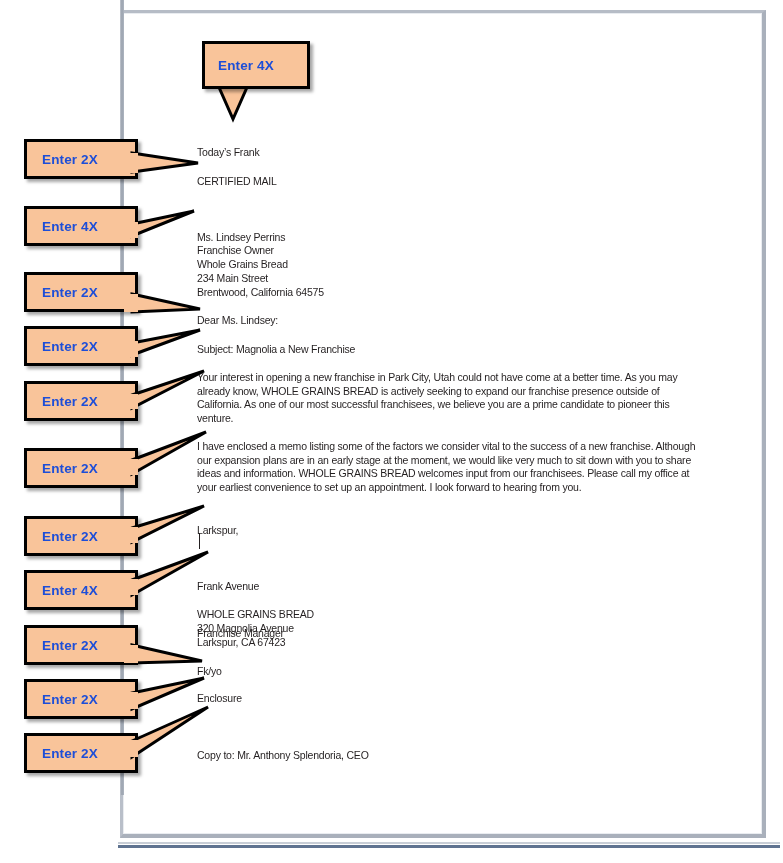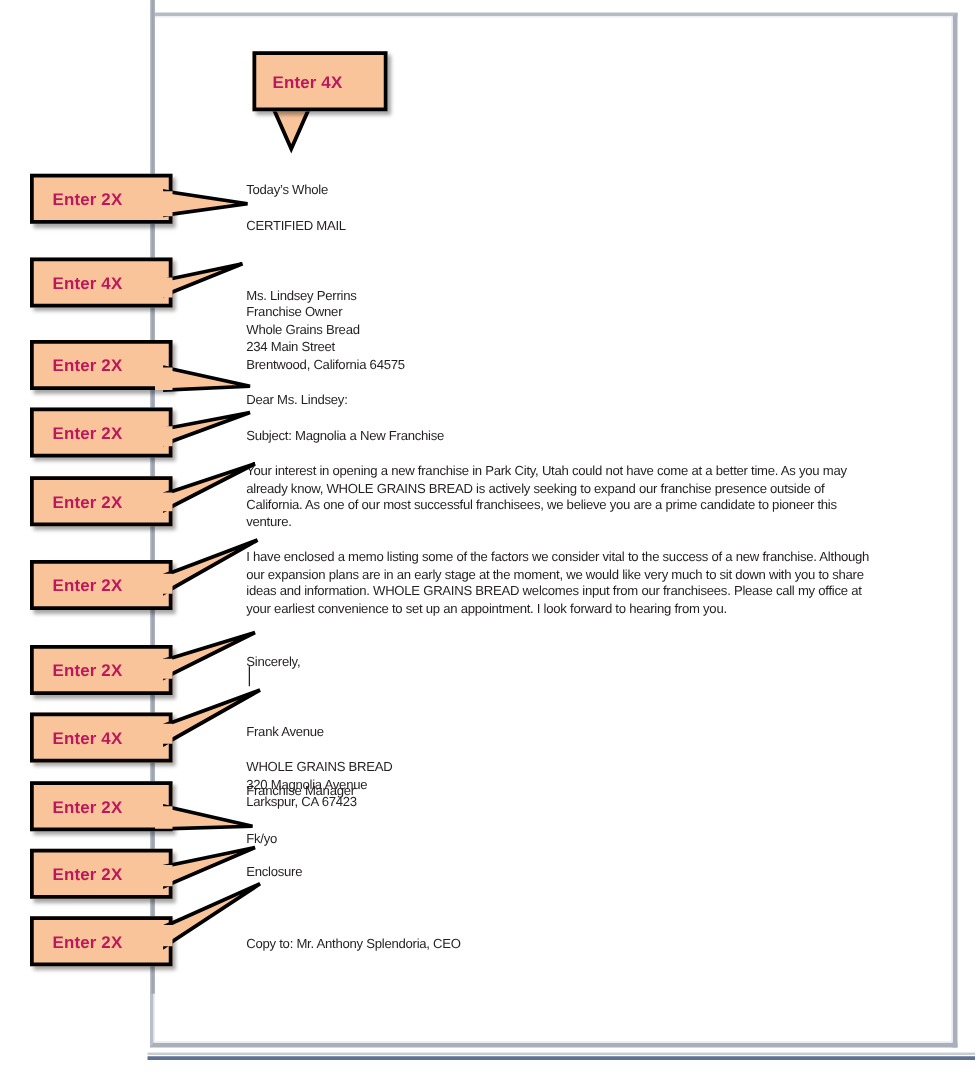--- a/index.html
+++ b/index.html
@@ -108,21 +108,21 @@
     border: 3px solid #000000;
     box-sizing: border-box;
     box-shadow: 3px 3px 3px rgba(0,0,0,0.35);
     display: flex;
     align-items: center;
     padding-left: 15px;
   }
   .callout .label {
     font-size: 13.5px;
     font-weight: bold;
-    color: #be185d;
+    color: #1d4ed8;
     letter-spacing: 0.01em;
     white-space: nowrap;
   }
   .callout svg.tail {
     position: absolute;
     overflow: visible;
     pointer-events: none;
   }
 
   
@@ -134,36 +134,36 @@
 
 <div id="doc-frame">
   <div id="doc-frame-inner"></div>
 </div>
 <div id="doc-bottom-rule-2"></div>
 <div id="doc-bottom-rule"></div>
 
 <div id="guide-line"></div>
 
 <div id="letter-body">
-  <div class="lt" style="top:146px">Today’s Whole</div>
+  <div class="lt" style="top:146px">Today’s Frank</div>
   <div class="lt" style="top:175px">CERTIFIED MAIL</div>
 
   <div class="lt" style="top:231px">Ms. Lindsey Perrins</div>
   <div class="lt" style="top:244px">Franchise Owner</div>
   <div class="lt" style="top:258px">Whole Grains Bread</div>
   <div class="lt" style="top:272px">234 Main Street</div>
   <div class="lt" style="top:286px">Brentwood, California 64575</div>
 
   <div class="lt" style="top:314px">Dear Ms. Lindsey:</div>
   <div class="lt" style="top:343px">Subject: Magnolia a New Franchise</div>
 
   <div class="lt para" style="top:371px">Your interest in opening a new franchise in Park City, Utah could not have come at a better time. As you may already know, WHOLE GRAINS BREAD is actively seeking to expand our franchise presence outside of California. As one of our most successful franchisees, we believe you are a prime candidate to pioneer this venture.</div>
   <div class="lt para" style="top:440px">I have enclosed a memo listing some of the factors we consider vital to the success of a new franchise. Although our expansion plans are in an early stage at the moment, we would like very much to sit down with you to share ideas and information. WHOLE GRAINS BREAD welcomes input from our franchisees. Please call my office at your earliest convenience to set up an appointment. I look forward to hearing from you.</div>
 
-  <div class="lt" style="top:524px">Sincerely,</div>
+  <div class="lt" style="top:524px">Larkspur,</div>
 
   <div class="lt" style="top:580px">Frank Avenue</div>
   <div class="lt" style="top:627px">Franchise Manager</div>
   <div class="lt" style="top:608px">WHOLE GRAINS BREAD</div>
   <div class="lt" style="top:622px">320 Magnolia Avenue</div>
   <div class="lt" style="top:636px">Larkspur, CA 67423</div>
 
   <div class="lt" style="top:665px">Fk/yo</div>
   <div class="lt" style="top:692px">Enclosure</div>
   <div class="lt" style="top:749px">Copy to: Mr. Anthony Splendoria, CEO</div>

